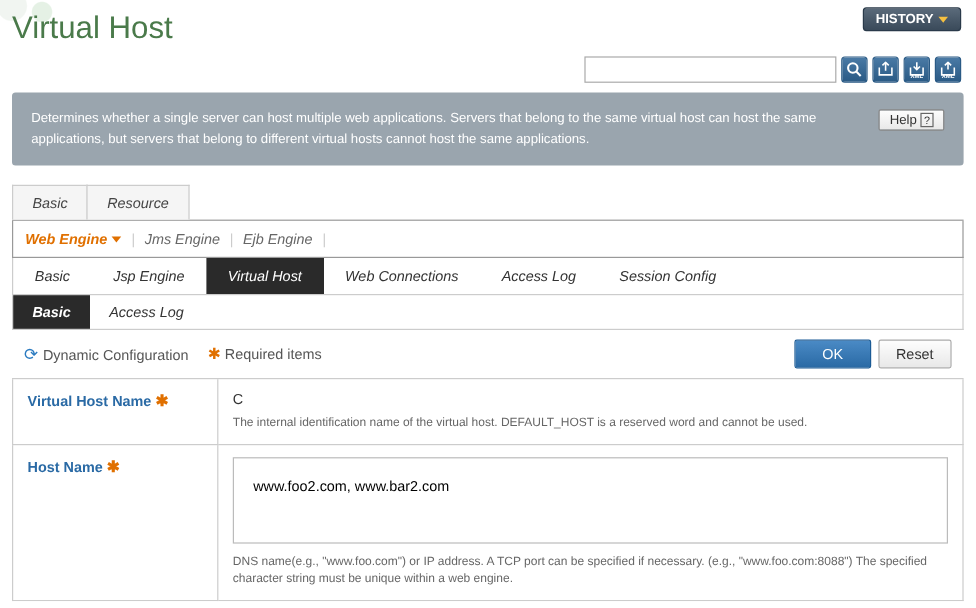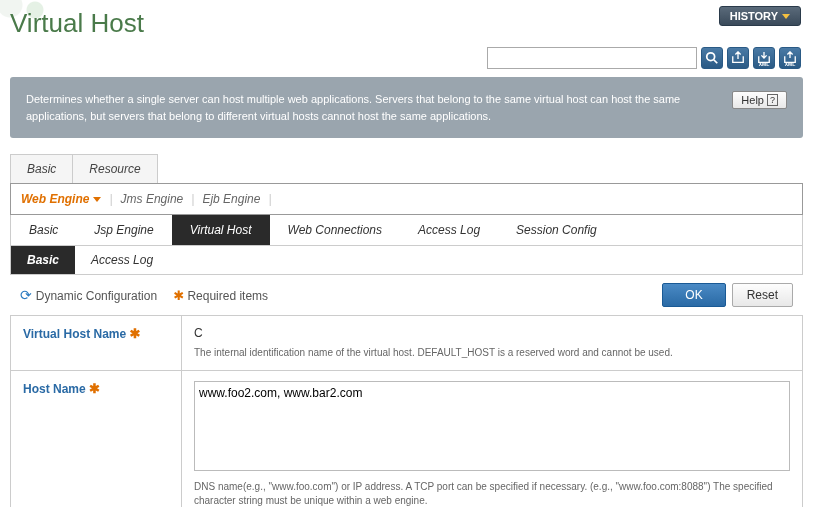--- a/index.html
+++ b/index.html
@@ -42,32 +42,32 @@
   
   .tabs2 { display: flex; border: 1px solid #ccc; border-top: none; }
   .tab2 { padding: 8px 18px; cursor: pointer; font-size: 12px; color: #333; }
   .tab2.active { background: #2a2a2a; color: #fff; }
   
   .tabs3 { display: flex; border: 1px solid #ccc; border-top: none; }
   .tab3 { padding: 7px 16px; cursor: pointer; font-size: 12px; color: #333; }
   .tab3.active { background: #2a2a2a; color: #fff; font-weight: bold; }
   
   .legend-row { display: flex; align-items: center; padding: 8px 10px; border-bottom: 1px solid #ccc; margin: 0 10px; }
-  .legend-left { display: flex; align-items: center; gap: 16px; color: #555; flex: 1; }
+  .legend-left { display: flex; align-items: flex-start; gap: 16px; color: #555; flex: 1; }
   .refresh-icon { color: #2a7ac0; font-size: 14px; margin-right: 4px; }
   .req-star { color: #e07000; font-size: 13px; }
   .btn-ok { background: linear-gradient(#4a8ac5,#2a6aa5); color: #fff; border: 1px solid #1a5a95;
     padding: 4px 22px; border-radius: 2px; font-size: 12px; cursor: pointer; margin-right: 6px; }
   .btn-reset { background: linear-gradient(#fdfdfd,#e8e8e8); color: #333; border: 1px solid #aaa;
     padding: 4px 14px; border-radius: 2px; font-size: 12px; cursor: pointer; }
   
   .form-tbl { margin: 0 10px; border-collapse: collapse; width: calc(100% - 20px); }
   .form-tbl td { border: 1px solid #ccc; border-top: none; padding: 10px 12px; vertical-align: top; }
   .lbl-cell { width: 171px; color: #2a6aa5; font-weight: bold; }
-  .fld-textarea { width: 100%; height: 90px; border: 1px solid #bbb; padding: 4px; font-size: 12px;
+  .fld-textarea { width: 100%; height: 72px; border: 1px solid #bbb; padding: 16px; font-size: 12px;
     font-family: Arial, sans-serif; resize: none; }
   .hint { color: #666; font-size: 10px; margin-top: 6px; line-height: 1.4; }
   
   .xml-label { position: absolute; bottom: 1px; font-size: 5px; color: #fff; font-weight: bold; }
 </style>
 </head>
 <body>
 
 <div class="header">
   <div class="page-title">Virtual Host</div>

